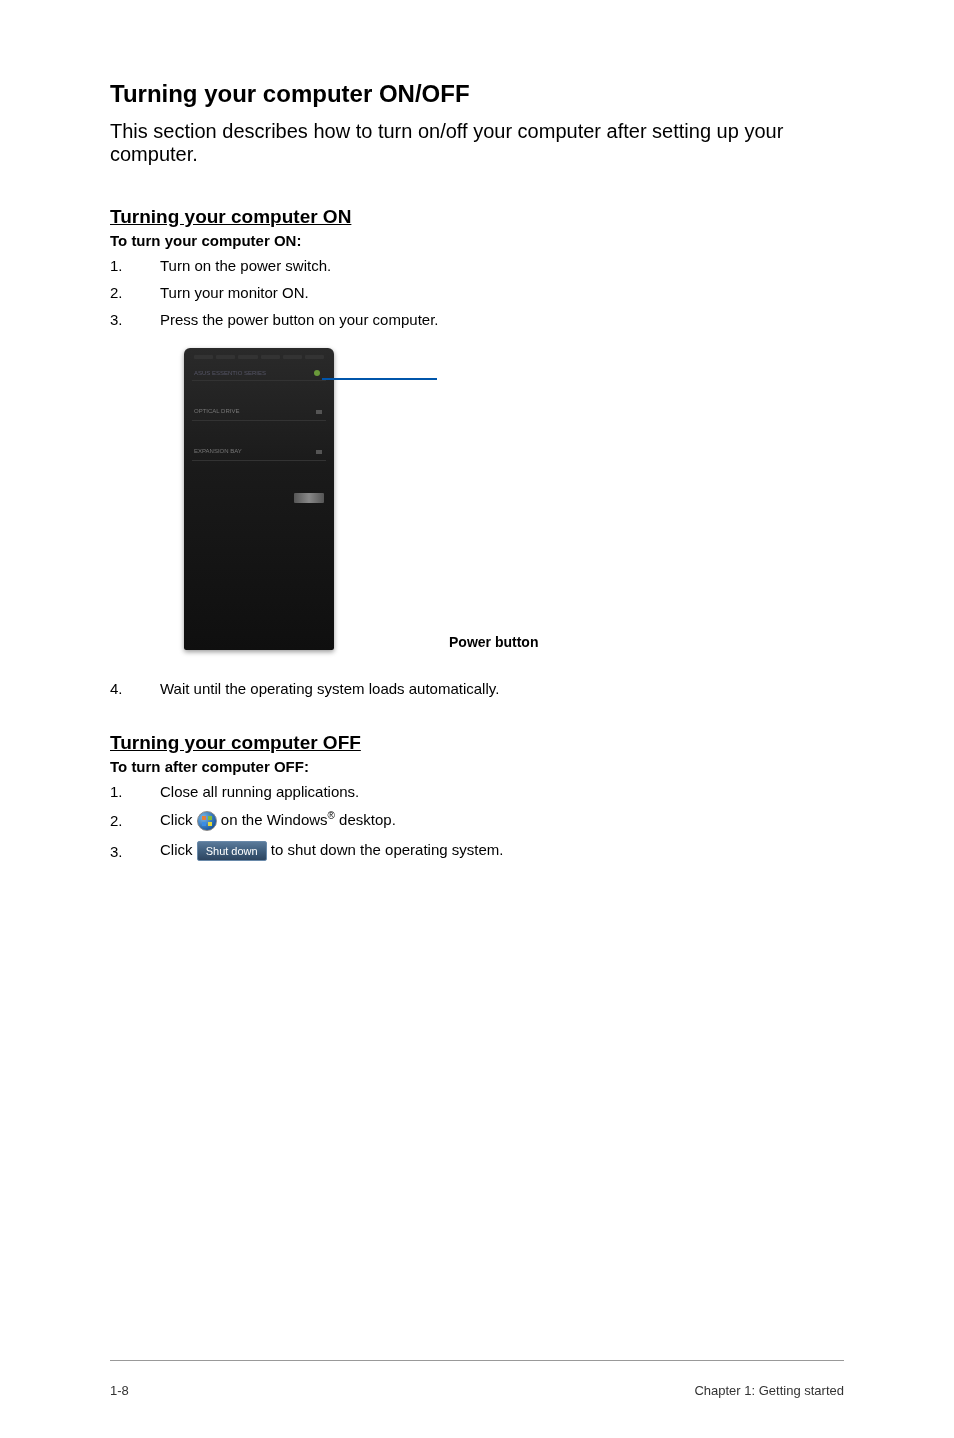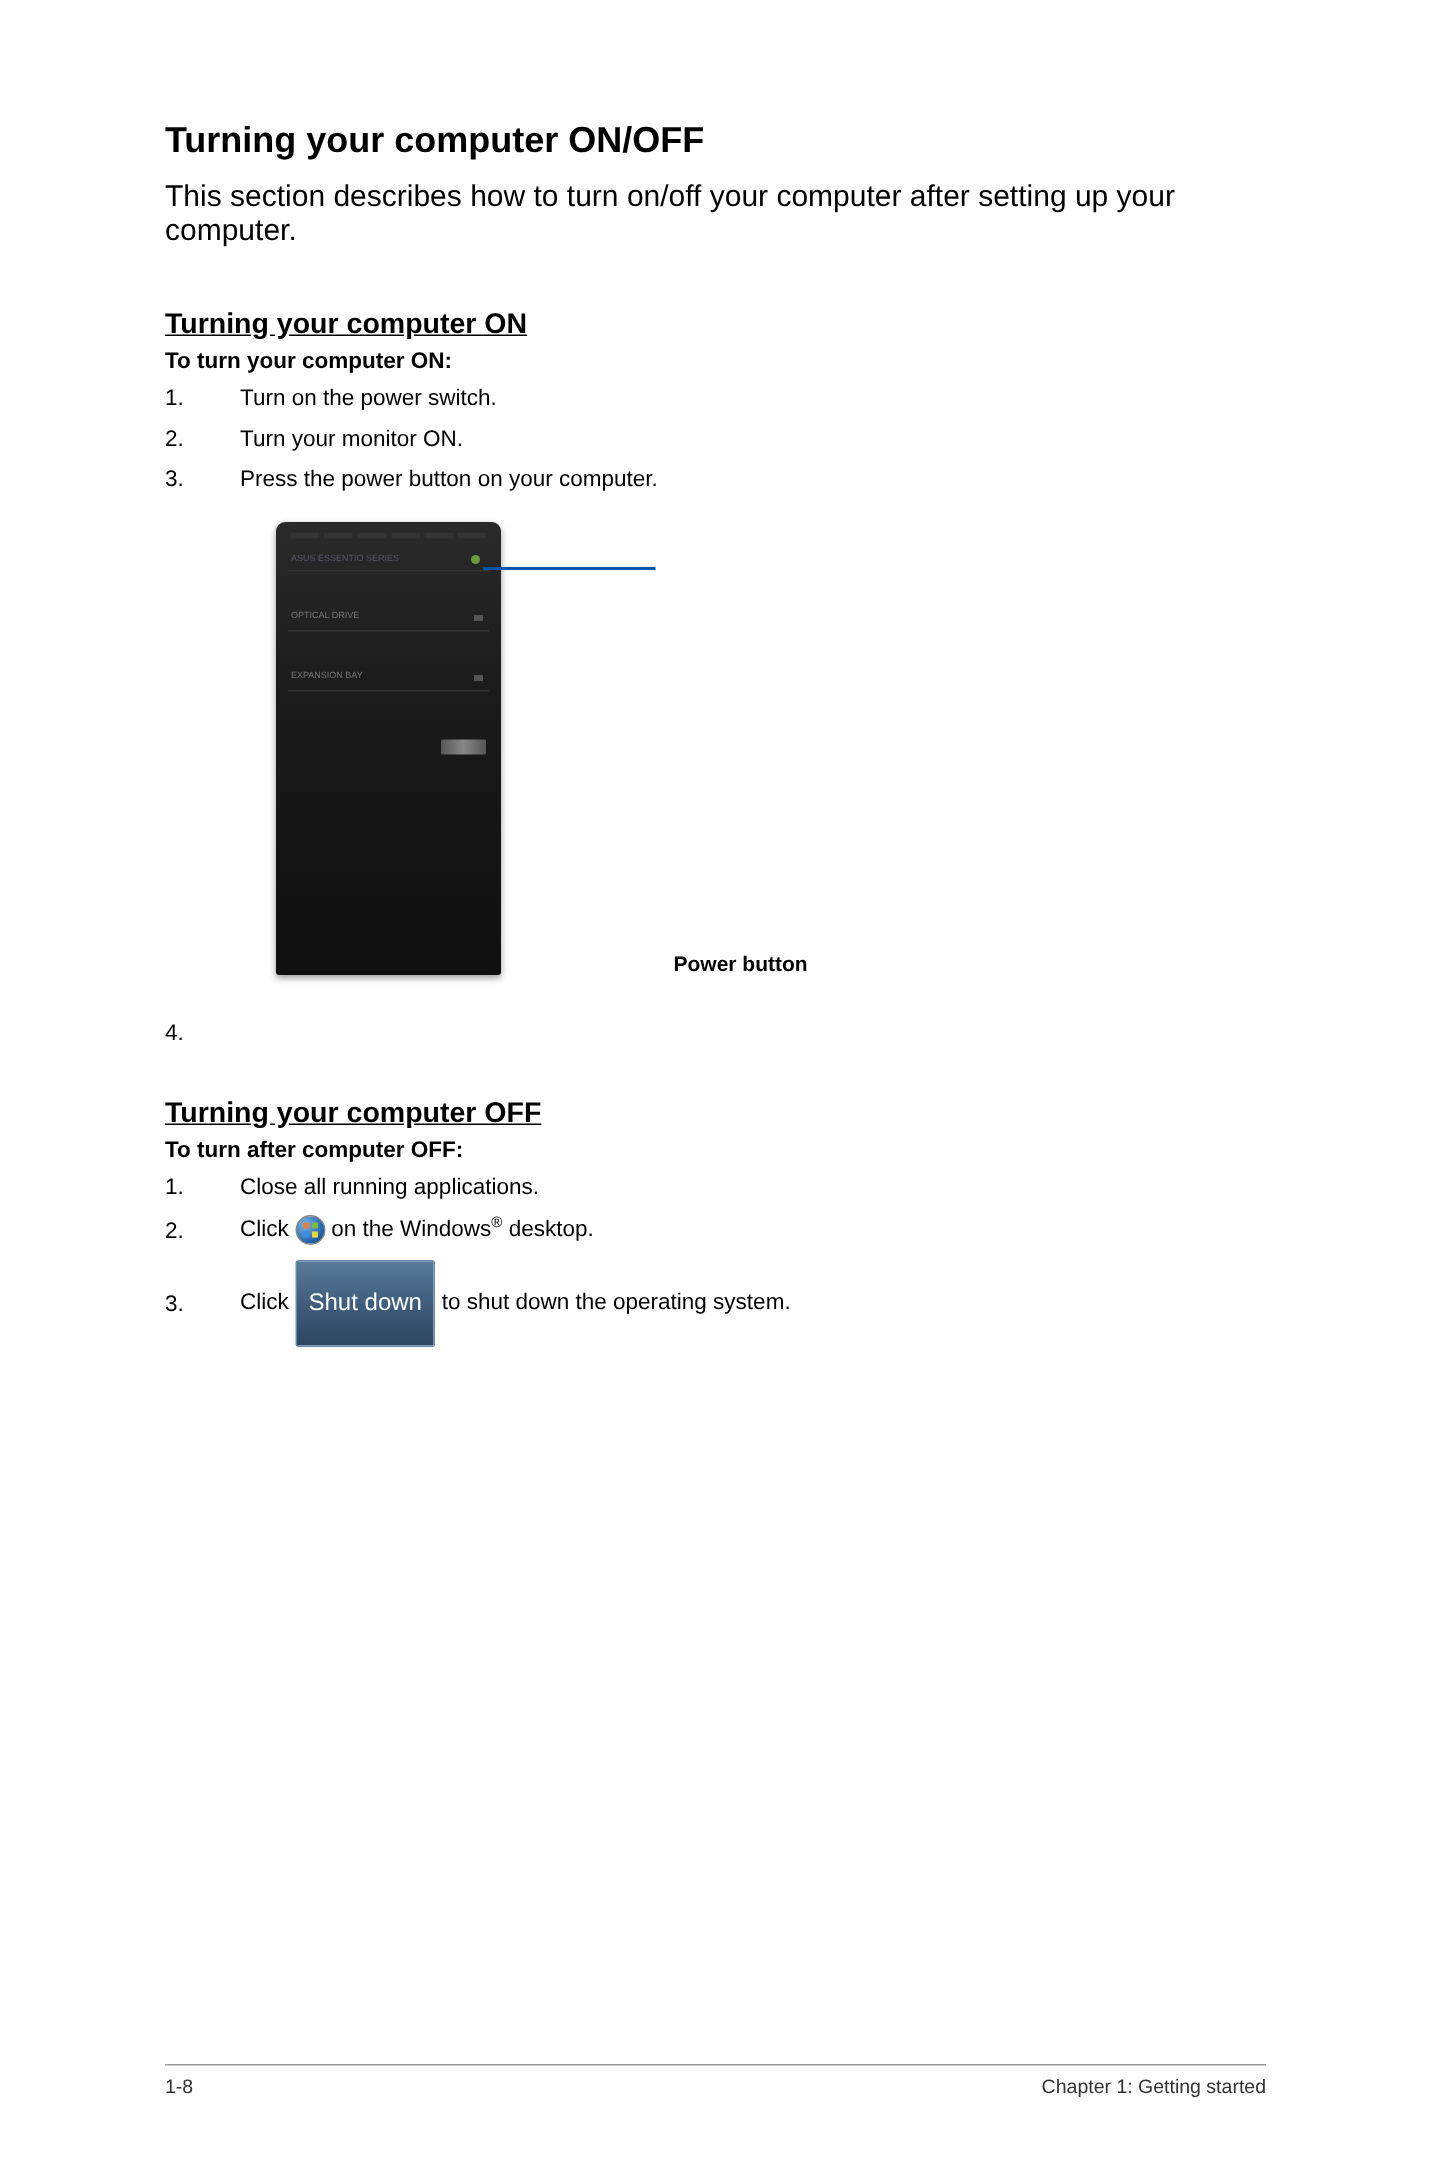--- a/index.html
+++ b/index.html
@@ -165,36 +165,36 @@
       background:
         linear-gradient(#e57f3a 0 0) 0 0/4px 4px no-repeat,
         linear-gradient(#7fba3c 0 0) 6px 0/4px 4px no-repeat,
         linear-gradient(#3a8de5 0 0) 0 6px/4px 4px no-repeat,
         linear-gradient(#e5d93a 0 0) 6px 6px/4px 4px no-repeat;
     }
     .shutdown-btn {
       display: inline-block;
       background: linear-gradient(180deg, #5a7a9a 0%, #3f5e7d 50%, #2d4560 100%);
       color: #fff;
-      font-size: 16px;
-      padding: 19px 8px;
+      font-size: 11px;
+      padding: 3px 8px;
       border: 1px solid #6a8aaa;
       border-radius: 2px;
       vertical-align: middle;
     }
     sup {
       font-size: 10px;
     }
     .footer {
       position: absolute;
       bottom: 40px;
       left: 110px;
       right: 110px;
       border-top: 1px solid #999;
-      padding-top: 6px;
+      padding-top: 22px;
       font-size: 13px;
       display: flex;
       justify-content: space-between;
       color: #333;
     }
   </style>
 </head>
 <body>
 
 <h1>Turning your computer ON/OFF</h1>
@@ -239,20 +239,21 @@
     <div class="slot-line slot-c"></div>
     <div class="ports"></div>
     <div class="callout-line"></div>
   </div>
   <div class="callout-text">Power button</div>
 </div>
 
 <ol>
   <li>
     <span class="num">4.</span>
+    <span>Wait until the operating system loads automatically.</span>
   </li>
 </ol>
 
 <div class="section-gap"></div>
 
 <h2>Turning your computer OFF</h2>
 <p class="bold-line">To turn after computer OFF:</p>
 
 <ol>
   <li>

